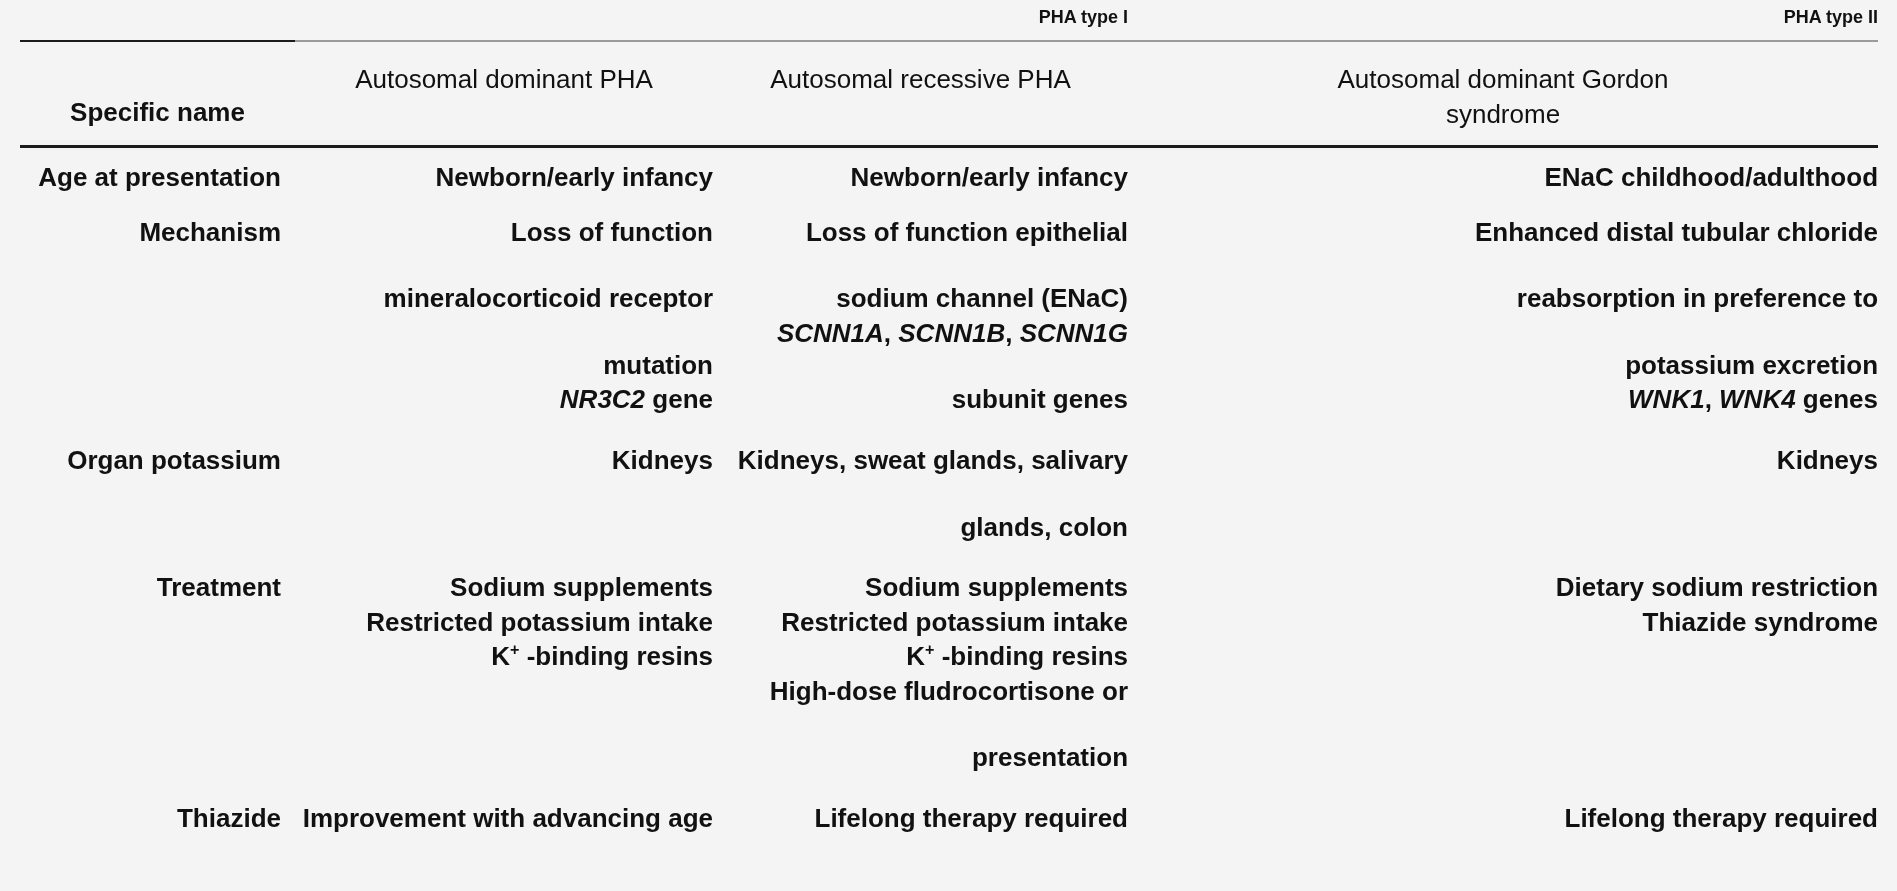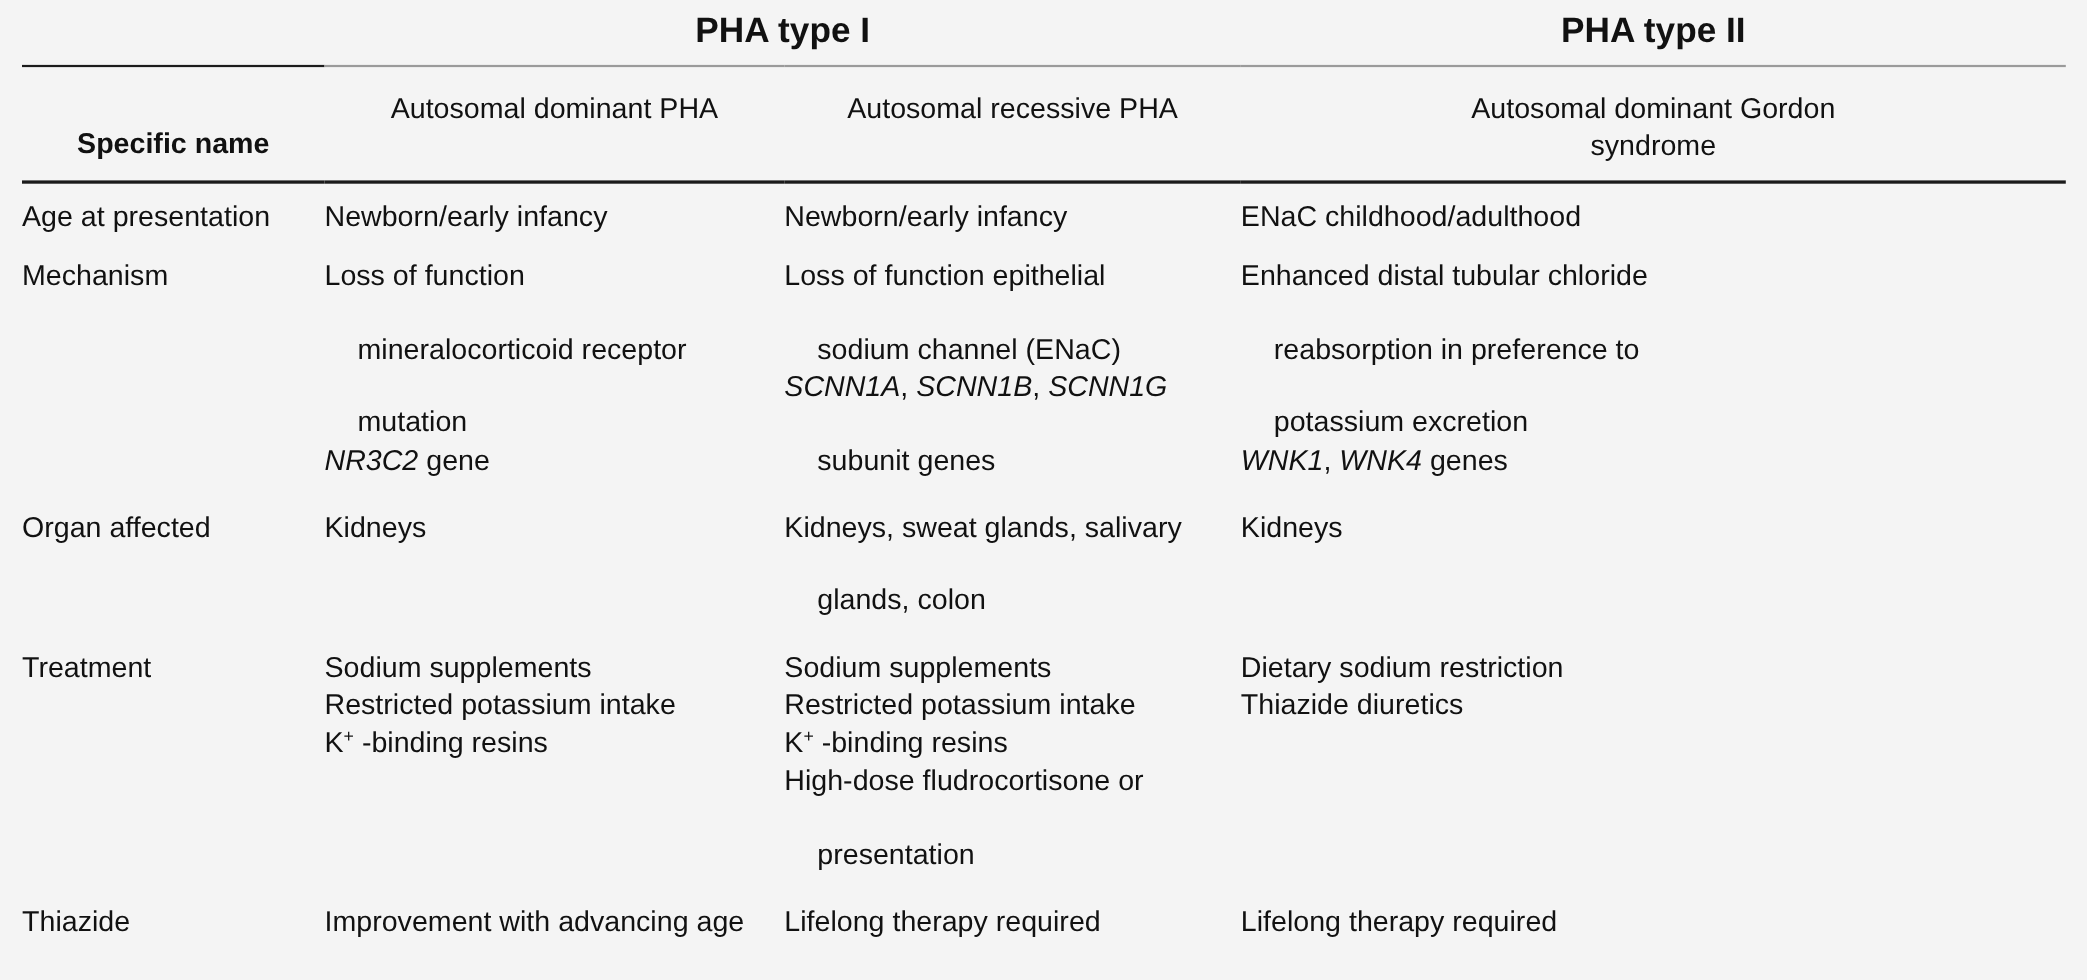--- a/index.html
+++ b/index.html
@@ -33,22 +33,22 @@
 
   col.c-label { width: 275px; }
   col.c-adpha { width: 418px; }
   col.c-arpha { width: 415px; }
   col.c-gordon { width: 750px; }
 
   
   .grouphead th {
     padding: 6px 0 10px 0;
     font-weight: bold;
-    font-size: 32px;
-    text-align: center;
+    font-size: 18px;
+    text-align: right;
     vertical-align: bottom;
     border: none;
   }
   .grouphead th.spacer { border: none; }
 
   .rule-row td {
     padding: 0;
     height: 6px;
     line-height: 0;
     font-size: 0;
@@ -77,22 +77,23 @@
     height: 4px;
     line-height: 0;
     font-size: 0;
     border-top: 3px solid #1b1b1b;
   }
 
   
   tbody.body-rows td {
     padding: 12px 0 14px 0;
     vertical-align: top;
-    text-align: left;
+    text-align: right;
     border: none;
+    font-weight: bold;
   }
   tbody.body-rows td.rowlabel {
     padding-right: 14px;
   }
 
   tr.tight td { padding-top: 8px; padding-bottom: 8px; }
   .line {
     display: block;
     white-space: normal;
   }
@@ -176,21 +177,21 @@
         </td>
         <td>
           <span class="line">Enhanced distal tubular chloride</span>
           <span class="line indent">reabsorption in preference to</span>
           <span class="line indent">potassium excretion</span>
           <span class="line"><span class="gene">WNK1</span><span>, </span><span class="gene">WNK4</span><span> genes</span></span>
         </td>
       </tr>
 
       <tr>
-        <td class="rowlabel">Organ affected</td>
+        <td class="rowlabel">Organ potassium</td>
         <td>Kidneys</td>
         <td>
           <span class="line">Kidneys, sweat glands, salivary</span>
           <span class="line indent">glands, colon</span>
         </td>
         <td>Kidneys</td>
       </tr>
 
 
 
@@ -203,21 +204,21 @@
         </td>
         <td>
           <span class="line">Sodium supplements</span>
           <span class="line">Restricted potassium intake</span>
           <span class="line"><span>K</span><span class="sup">+</span><span> -binding resins</span></span>
           <span class="line">High-dose fludrocortisone or</span>
           <span class="line indent">presentation</span>
         </td>
         <td>
           <span class="line">Dietary sodium restriction</span>
-          <span class="line">Thiazide diuretics</span>
+          <span class="line">Thiazide syndrome</span>
         </td>
       </tr>
 
       <tr>
         <td class="rowlabel prognosis-label">Thiazide</td>
         <td>Improvement with advancing age</td>
         <td>Lifelong therapy required</td>
         <td>Lifelong therapy required</td>
       </tr>
 

